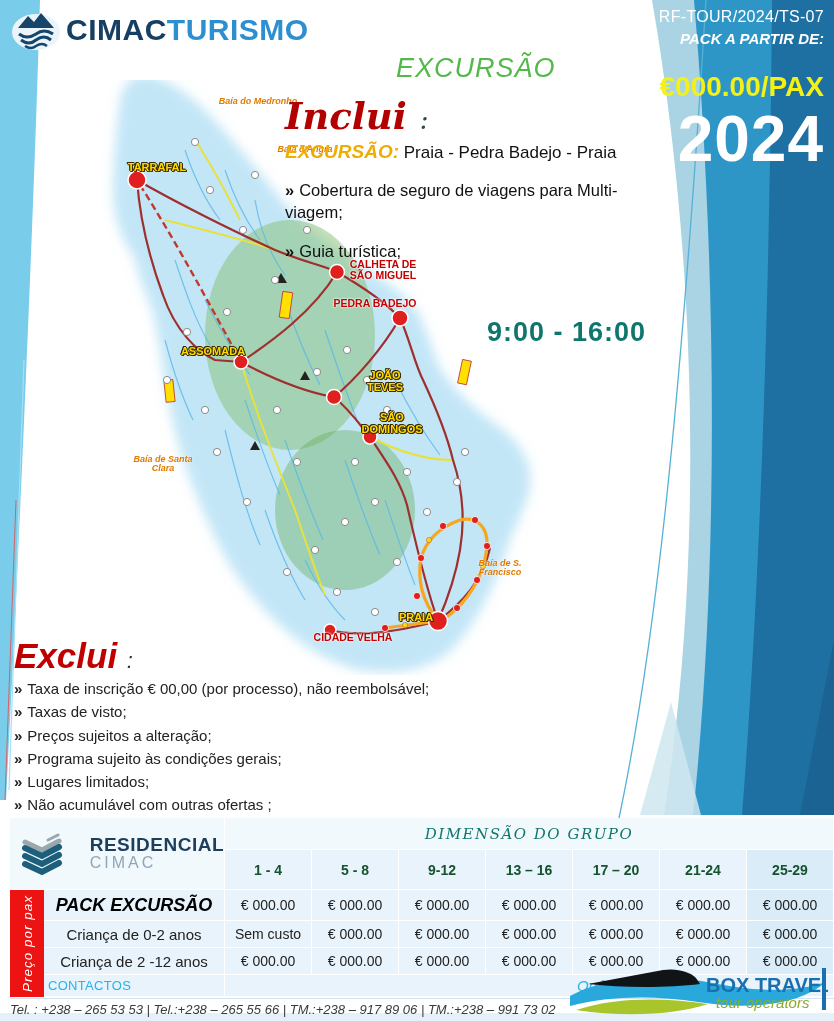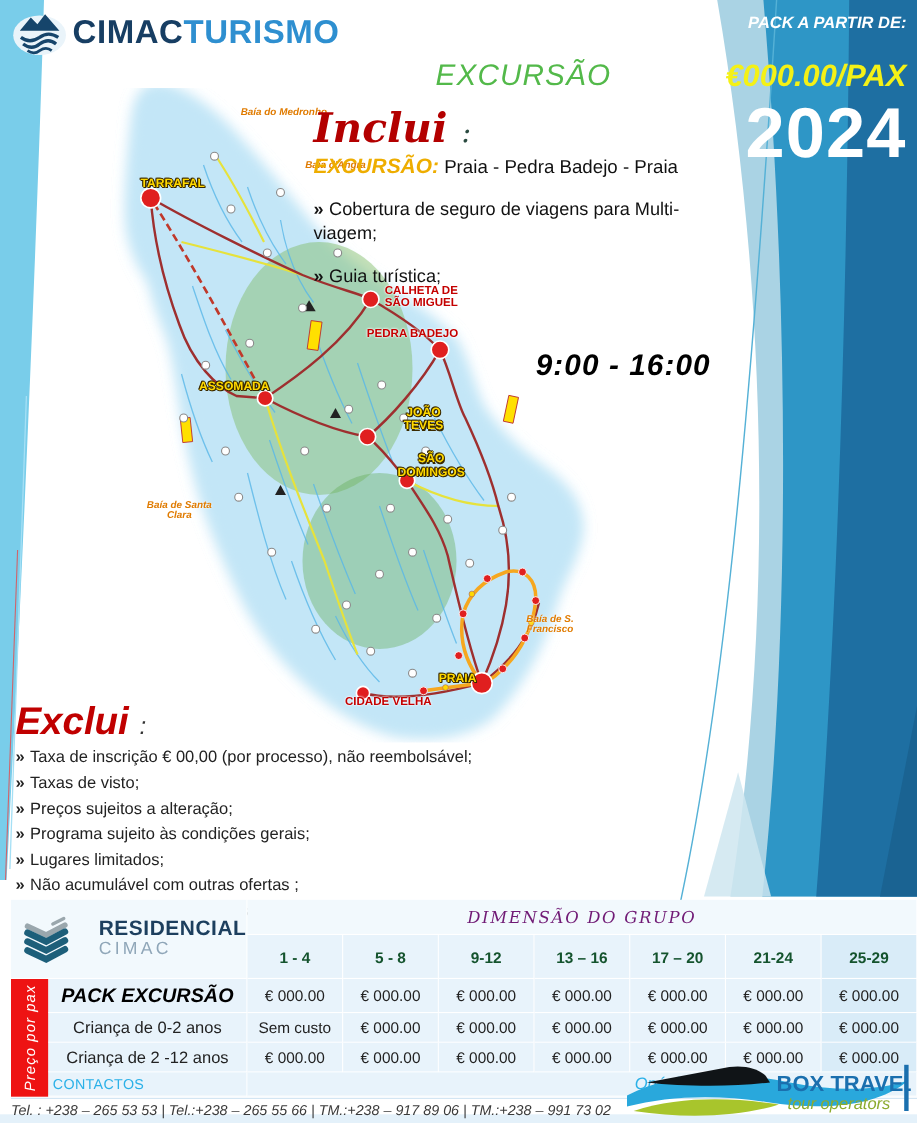--- a/index.html
+++ b/index.html
@@ -9,39 +9,39 @@
 
   
   .brand{position:absolute;left:10px;top:8px;display:flex;align-items:center;gap:4px;}
   .brand .word{font-size:30px;font-weight:800;letter-spacing:.5px;}
   .brand .w1{color:#173e63;}
   .brand .w2{color:#2e8fd0;}
 
   .ribbon{position:absolute;right:10px;top:8px;width:230px;text-align:right;color:#fff;z-index:3;}
   .ribbon .ref{font-size:16px;letter-spacing:.3px;}
   .ribbon .pack{font-size:15px;font-style:italic;font-weight:700;margin-top:4px;}
-  .ribbon .price{font-size:28px;font-weight:800;font-style:italic;color:#f4f116;margin-top:24px;}
+  .ribbon .price{font-size:28px;font-weight:800;color:#f4f116;margin-top:24px;}
   .ribbon .year{font-size:64px;font-weight:800;line-height:1;margin-top:4px;letter-spacing:1px;}
 
   .title{position:absolute;left:396px;top:53px;font-size:27px;font-weight:400;font-style:italic;
          color:#53b94a;letter-spacing:1px;z-index:2;}
 
   
   .inclui{position:absolute;left:285px;top:98px;width:390px;z-index:2;}
   .inclui .head{font-family:"DejaVu Serif",serif;font-style:italic;font-weight:700;
                 font-size:37px;color:#b30000;line-height:1;}
   .inclui .head .colon{color:#2a4a40;font-size:26px;font-weight:400;}
   .inclui .route{margin-top:6px;font-size:17px;color:#111;}
   .inclui .route .exl{color:#eead00;font-weight:800;font-style:italic;font-size:19px;}
   .blist{margin:5px 0 0 0;padding:0;list-style:none;font-size:16.5px;color:#111;}
   .blist li{margin:16px 0;line-height:1.35;}
   .blist .b{font-weight:700;margin-right:5px;}
 
-  .schedule{position:absolute;left:487px;top:317px;font-size:27px;font-weight:700;font-style:italic;
-            color:#000000;letter-spacing:1px;z-index:2;}
+  .schedule{position:absolute;left:487px;top:317px;font-size:27px;font-weight:700;
+            color:#0f766e;letter-spacing:1px;z-index:2;}
 
   
   .exclui{position:absolute;left:14px;top:638px;width:640px;z-index:2;}
   .exclui .head{font-style:italic;font-weight:700;font-size:35px;color:#c00000;line-height:1;}
   .exclui .head .colon{color:#333;font-size:22px;font-weight:400;}
   .exclui .blist{font-size:15px;color:#222;margin-top:6px;}
   .exclui .blist li{margin:3px 0;}
   .site{font-style:italic;}
 
   
@@ -56,21 +56,21 @@
 
   
   .ptable{position:absolute;left:10px;top:818px;width:824px;display:grid;z-index:4;
           grid-template-columns:34px 181px repeat(7,87px);
           grid-template-rows:32px 40px 31px 27px 27px 22px;}
   .cell{background:#e8f3fb;border-right:1px solid #fff;border-bottom:1px solid #fff;
         display:flex;align-items:center;justify-content:center;font-size:14px;color:#222;}
   .cell.c7{background:#d9ecf8;}
   .logo-cell{grid-area:1/1/3/3;background:#f2f9fd;justify-content:space-between;padding-left:10px;gap:8px;}
   .dim-cell{grid-area:1/3/2/10;font-family:"DejaVu Serif",serif;font-style:italic;
-            color:#701a75;font-size:15px;letter-spacing:1.5px;background:#f2f9fd;}
+            color:#0f766e;font-size:15px;letter-spacing:1.5px;background:#f2f9fd;}
   .numc{color:#14532d;font-weight:800;font-size:14px;}
   .rowlbl{justify-content:center;font-size:15px;}
   .rowlbl.pack{font-weight:800;font-style:italic;font-size:18px;color:#000;}
   .redband{grid-area:3/1/7/2;background:#ee1313;border:none;}
   .redband span{writing-mode:vertical-rl;transform:rotate(180deg);color:#fff;font-style:italic;
                 font-size:13.5px;letter-spacing:1px;}
   .contacts{grid-area:6/2/7/3;justify-content:flex-start;padding-left:4px;
             color:#2bb1e8;font-size:13px;letter-spacing:.3px;}
   .opere{grid-area:6/3/7/10;justify-content:flex-start;padding-left:352px;
          color:#2bb1e8;font-style:italic;font-size:15px;}
@@ -109,20 +109,21 @@
       <path d="M9,26 q8,6 17,0 q8,-6 17,0" stroke="#16456b" stroke-width="3" fill="none"></path>
       <path d="M11,32 q8,6 15,0 q8,-6 15,0" stroke="#16456b" stroke-width="3" fill="none"></path>
       <path d="M15,38 q6,4 11,0 q6,-4 11,0" stroke="#16456b" stroke-width="2.5" fill="none"></path>
     </svg>
     <div>
       <span class="word w1">CIMAC</span><span class="word w2">TURISMO</span>
     </div>
   </div>
 
   <div class="ribbon">
+    <div class="ref">RF-TOUR/2024/TS-07</div>
     <div class="pack">PACK A PARTIR  DE:</div>
     <div class="price">€000.00/PAX</div>
     <div class="year">2024</div>
   </div>
 
   <div class="title">EXCURSÃO</div>
 
   <div class="map">
     <svg width="505" height="595" viewBox="0 0 505 595">
       <defs>

